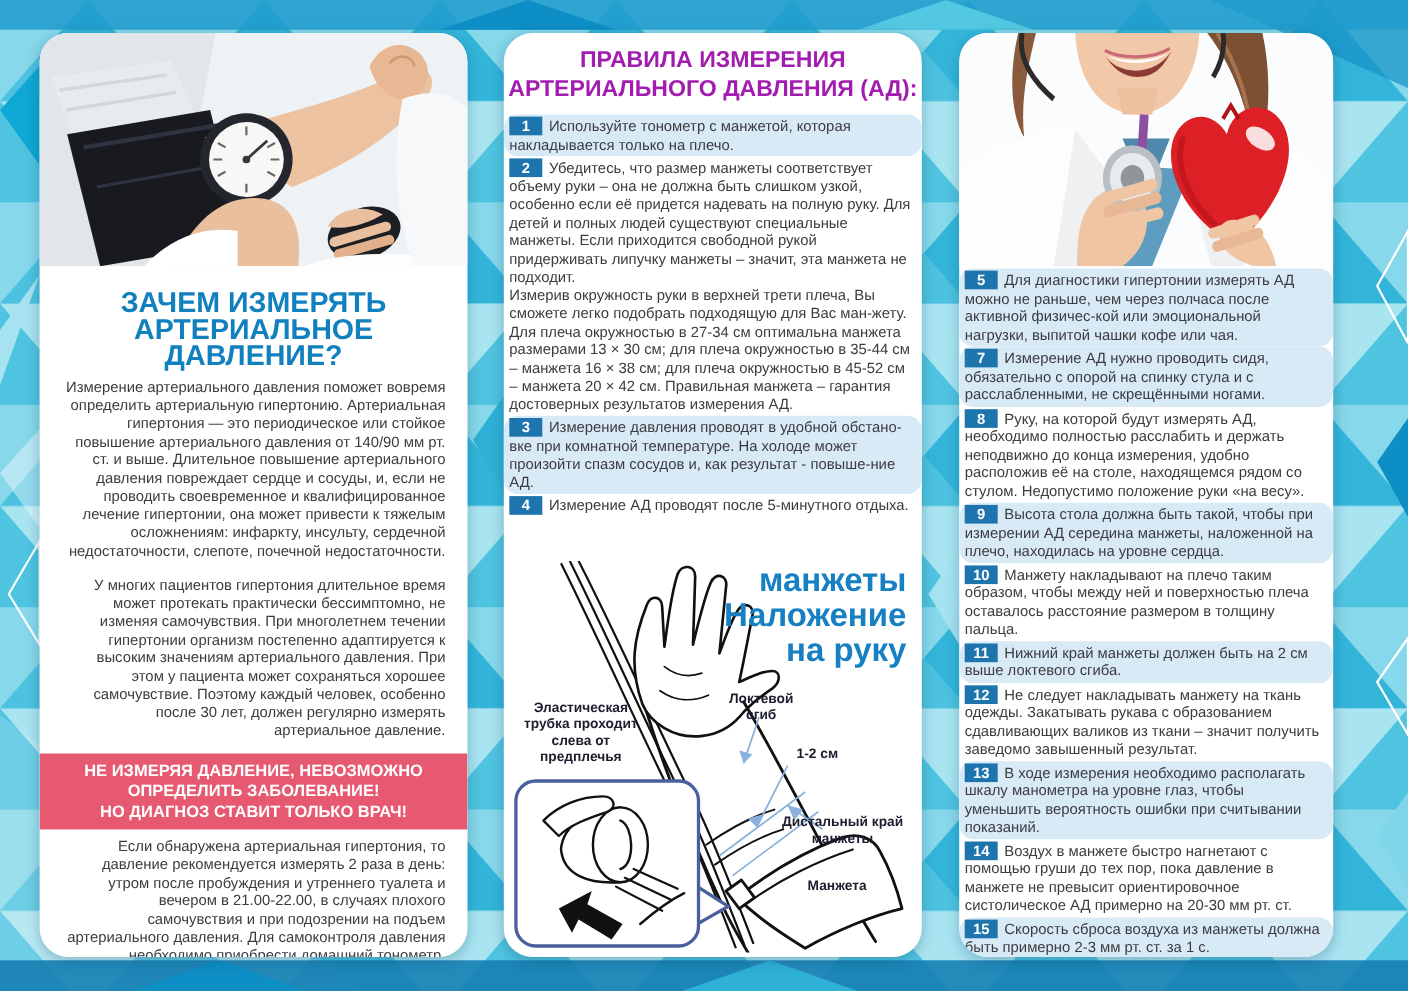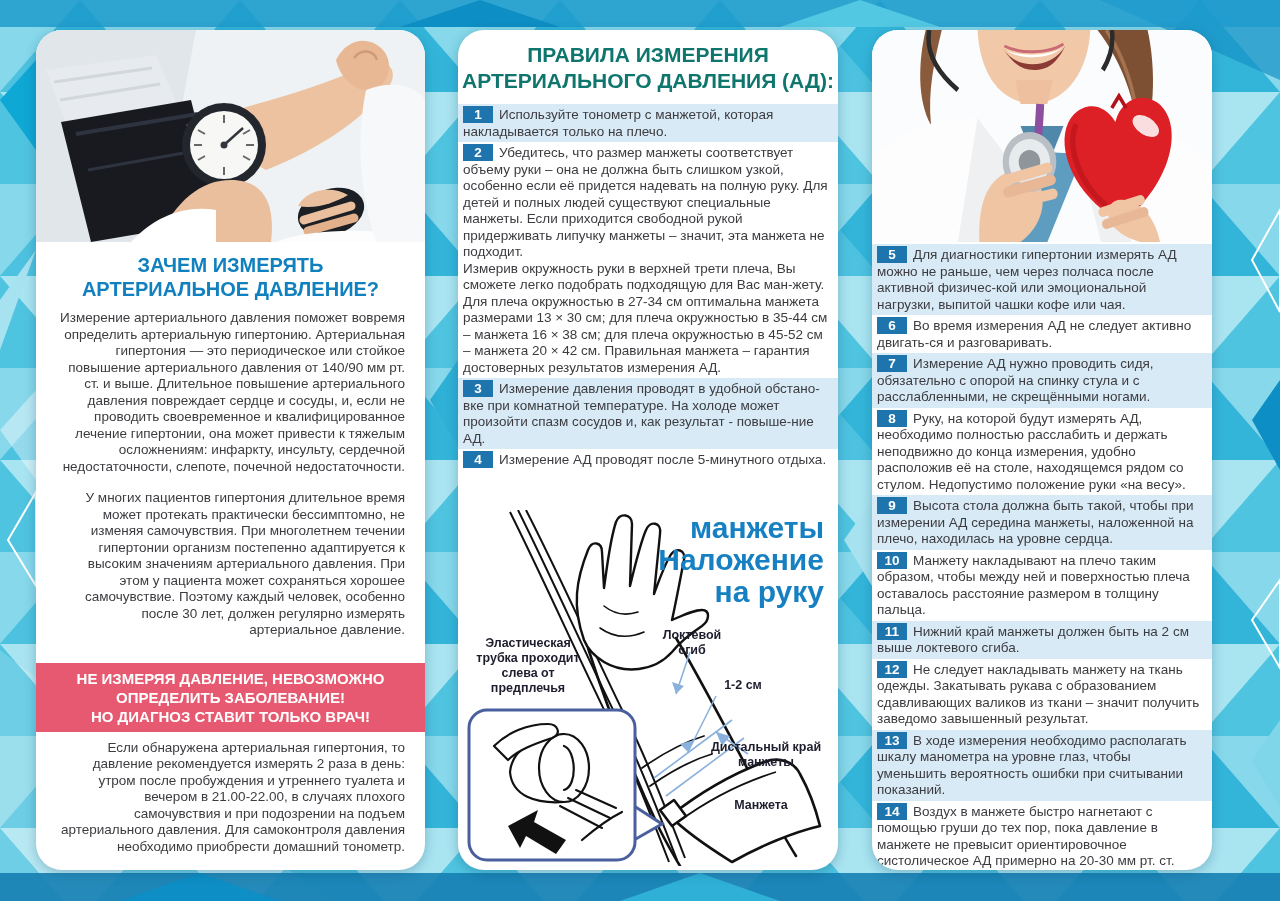--- a/index.html
+++ b/index.html
@@ -15,50 +15,50 @@
   }
   #card-left{left:36px;width:389px;}
   #card-mid{left:458px;width:380px;}
   #card-right{left:872px;width:340px;}
 
   .photo{display:block;width:100%;}
 
   
   .left-body{padding:4px 20px 0;}
   .panel-h{
-    font-size:20px;line-height:24px;font-weight:bold;color:#1180be;
-    text-align:center;margin:7px 0 9px;
+    font-size:26px;line-height:24px;font-weight:bold;color:#1180be;
+    text-align:center;margin:17px 0 9px;
   }
   .panel-h .ln{display:block;}
   .para{
     font-size:13.5px;line-height:16.5px;color:#3c3c40;white-space:pre-line;
     text-align:right;
   }
   .gap1{margin-top:15px;}
   .alert{
-    margin:24px -20px 8px;background:#e75970;color:#fff;
+    margin:12px -20px 8px;background:#e75970;color:#fff;
     font-weight:bold;font-size:15px;line-height:19px;text-align:center;
     padding:6px 8px;
   }
   .alert .ln{display:block;}
 
   
   .rules{padding-top:2px;}
-  .rule{padding:2px 9px 2px 5px;font-size:13.5px;line-height:16.5px;color:#3c3c40;}
+  .rule{padding:2px 9px 2px 5px;font-size:13.5px;line-height:16.5px;color:#3c3c40;border-radius:13px;}
   .rule.hl{background:#d8eaf6;}
   .badge{
     display:inline-block;min-width:24px;padding:0 3px;height:17px;line-height:17px;
     background:#1e75ad;color:#fff;font-weight:bold;text-align:center;
     margin-right:6px;font-size:13.5px;
   }
   .rt{white-space:pre-line;}
 
   
   .mid-h{
-    font-size:21px;line-height:26px;font-weight:bold;color:#0f766e;
+    font-size:21px;line-height:26px;font-weight:bold;color:#a21caf;
     text-align:center;margin:12px 4px 8px;
   }
   .mid-h .ln{display:block;}
   .diagram{position:absolute;left:6px;right:6px;bottom:4px;height:356px;}
   .diagram svg{position:absolute;inset:0;}
   .dg-title{
     position:absolute;top:2px;right:8px;text-align:right;
     color:#1680c2;font-weight:bold;font-size:30px;line-height:32px;z-index:3;
   }
   .dg-title .ln{display:block;}
@@ -287,21 +287,20 @@
     <path d="M150,150 L196,138" stroke="#f0c5a4" stroke-width="11" stroke-linecap="round"></path>
     <path d="M152,162 L200,150" stroke="#e8b896" stroke-width="11" stroke-linecap="round"></path>
     <path d="M156,174 L202,164" stroke="#f0c5a4" stroke-width="11" stroke-linecap="round"></path>
 
     <path d="M322,212 C316,186 300,172 282,170 C270,168 262,176 264,186 C268,200 284,208 300,212 Z" fill="#f0c5a4"></path>
     <path d="M258,182 L300,170" stroke="#f0c5a4" stroke-width="10" stroke-linecap="round"></path>
     <path d="M262,194 L304,182" stroke="#e8b896" stroke-width="10" stroke-linecap="round"></path>
   </svg>
   <div class="rules">
       <div class="rule hl"><span class="badge">5</span><span class="rt">Для диагностики гипертонии измерять АД можно не раньше, чем через полчаса после активной физичес-кой или эмоциональной нагрузки, выпитой чашки кофе или чая.</span></div>
-      <div class="rule"><span class="badge">6</span><span class="rt">Во время измерения АД не следует активно двигать-ся и разговаривать.</span></div>
       <div class="rule hl"><span class="badge">7</span><span class="rt">Измерение АД нужно проводить сидя, обязательно с опорой на спинку стула и с расслабленными, не скрещёнными ногами.</span></div>
       <div class="rule"><span class="badge">8</span><span class="rt">Руку, на которой будут измерять АД, необходимо полностью расслабить и держать неподвижно до конца измерения, удобно расположив её на столе, находящемся рядом со стулом. Недопустимо положение руки «на весу».</span></div>
       <div class="rule hl"><span class="badge">9</span><span class="rt">Высота стола должна быть такой, чтобы при измерении АД середина манжеты, наложенной на плечо, находилась на уровне сердца.</span></div>
       <div class="rule"><span class="badge">10</span><span class="rt">Манжету накладывают на плечо таким образом, чтобы между ней и поверхностью плеча оставалось расстояние размером в толщину пальца.</span></div>
       <div class="rule hl"><span class="badge">11</span><span class="rt">Нижний край манжеты должен быть на 2 см выше локтевого сгиба.</span></div>
       <div class="rule"><span class="badge">12</span><span class="rt">Не следует накладывать манжету на ткань одежды. Закатывать рукава с образованием сдавливающих валиков из ткани – значит получить заведомо завышенный результат.</span></div>
       <div class="rule hl"><span class="badge">13</span><span class="rt">В ходе измерения необходимо располагать шкалу манометра на уровне глаз, чтобы уменьшить вероятность ошибки при считывании показаний.</span></div>
       <div class="rule"><span class="badge">14</span><span class="rt">Воздух в манжете быстро нагнетают с помощью груши до тех пор, пока давление в манжете не превысит ориентировочное систолическое АД примерно на 20-30 мм рт. ст.</span></div>
       <div class="rule hl"><span class="badge">15</span><span class="rt">Скорость сброса воздуха из манжеты должна быть примерно 2-3 мм рт. ст. за 1 с.</span></div>
     </div>

